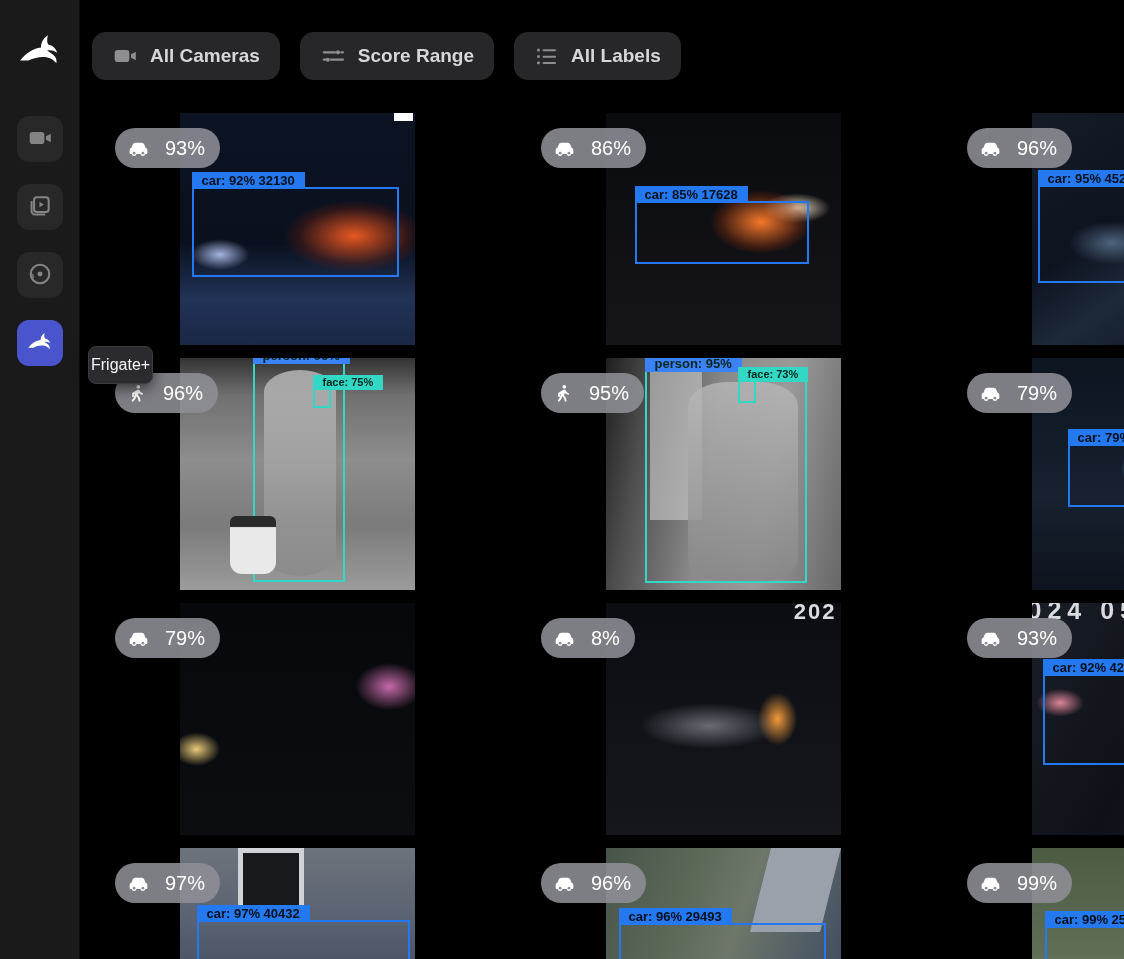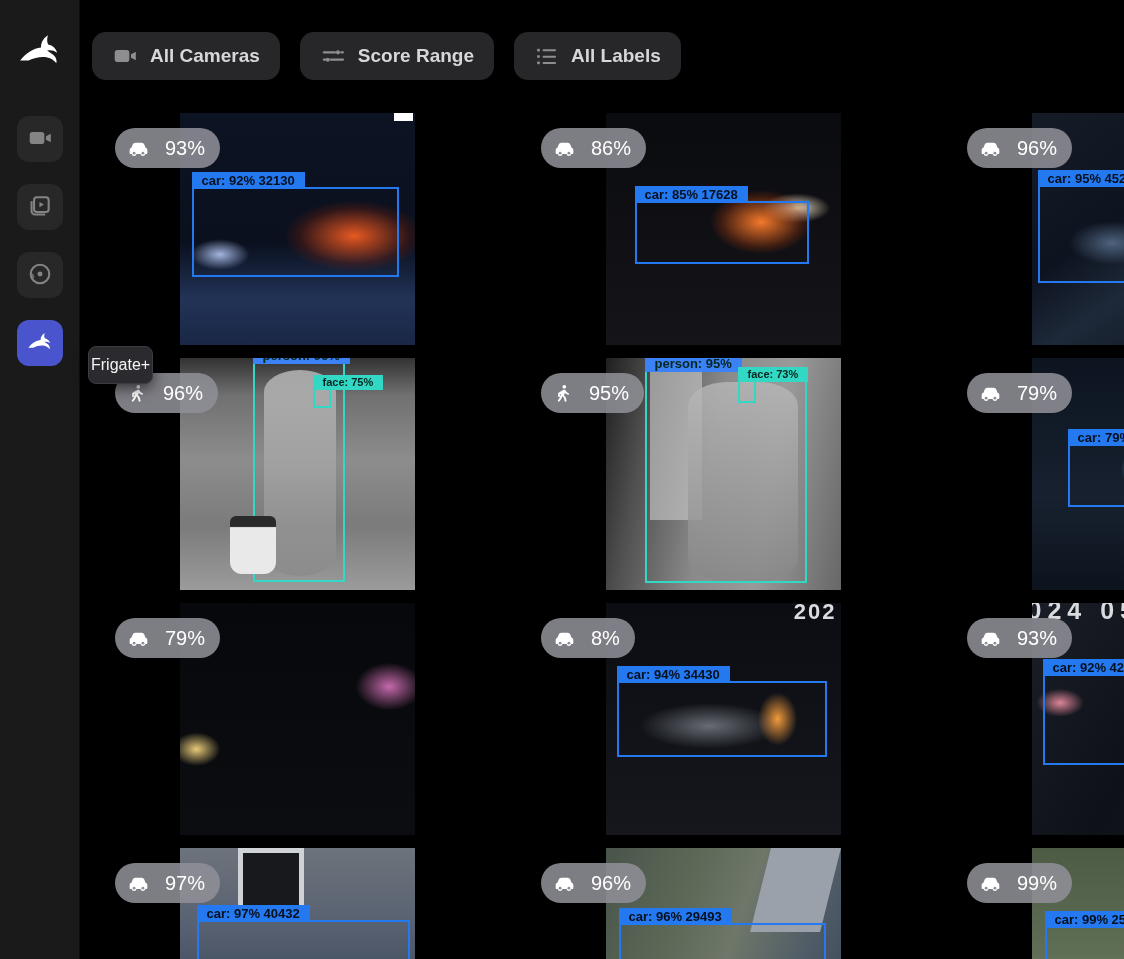--- a/index.html
+++ b/index.html
@@ -325,23 +325,20 @@
                 <path fill="#fff" d="M4.6 11.2 6 7.9C6.5 6.8 7.5 6 8.7 6h6.6c1.2 0 2.2.8 2.7 1.9l1.4 3.3c1 .3 1.8 1.3 1.8 2.4v3c0 .6-.5 1.1-1.1 1.1h-1a2.55 2.55 0 0 1-5 0h-4.2a2.55 2.55 0 0 1-5 0h-1c-.6 0-1.1-.5-1.1-1.1v-3c0-1.1.8-2.1 1.8-2.4Z"></path>
                 <circle cx="7.4" cy="16.9" r="1.45" fill="#8e8e96"></circle>
                 <circle cx="16.6" cy="16.9" r="1.45" fill="#8e8e96"></circle>
               </svg>
             </span>
           <span>8%</span>
         </div>
         <div class="thumb">
           <div class="scene"></div>
           <span class="overlay-ts">202</span>
-          <div class="bbox">
-            <span class="blabel">car: 94% 34430</span>
-          </div>
         </div>
       </div>
 
       <div class="cell t9">
         <div class="badge">
           <span>
               <svg width="23" height="23" viewBox="0 0 24 24">
                 <path fill="#fff" d="M4.6 11.2 6 7.9C6.5 6.8 7.5 6 8.7 6h6.6c1.2 0 2.2.8 2.7 1.9l1.4 3.3c1 .3 1.8 1.3 1.8 2.4v3c0 .6-.5 1.1-1.1 1.1h-1a2.55 2.55 0 0 1-5 0h-4.2a2.55 2.55 0 0 1-5 0h-1c-.6 0-1.1-.5-1.1-1.1v-3c0-1.1.8-2.1 1.8-2.4Z"></path>
                 <circle cx="7.4" cy="16.9" r="1.45" fill="#8e8e96"></circle>
                 <circle cx="16.6" cy="16.9" r="1.45" fill="#8e8e96"></circle>

